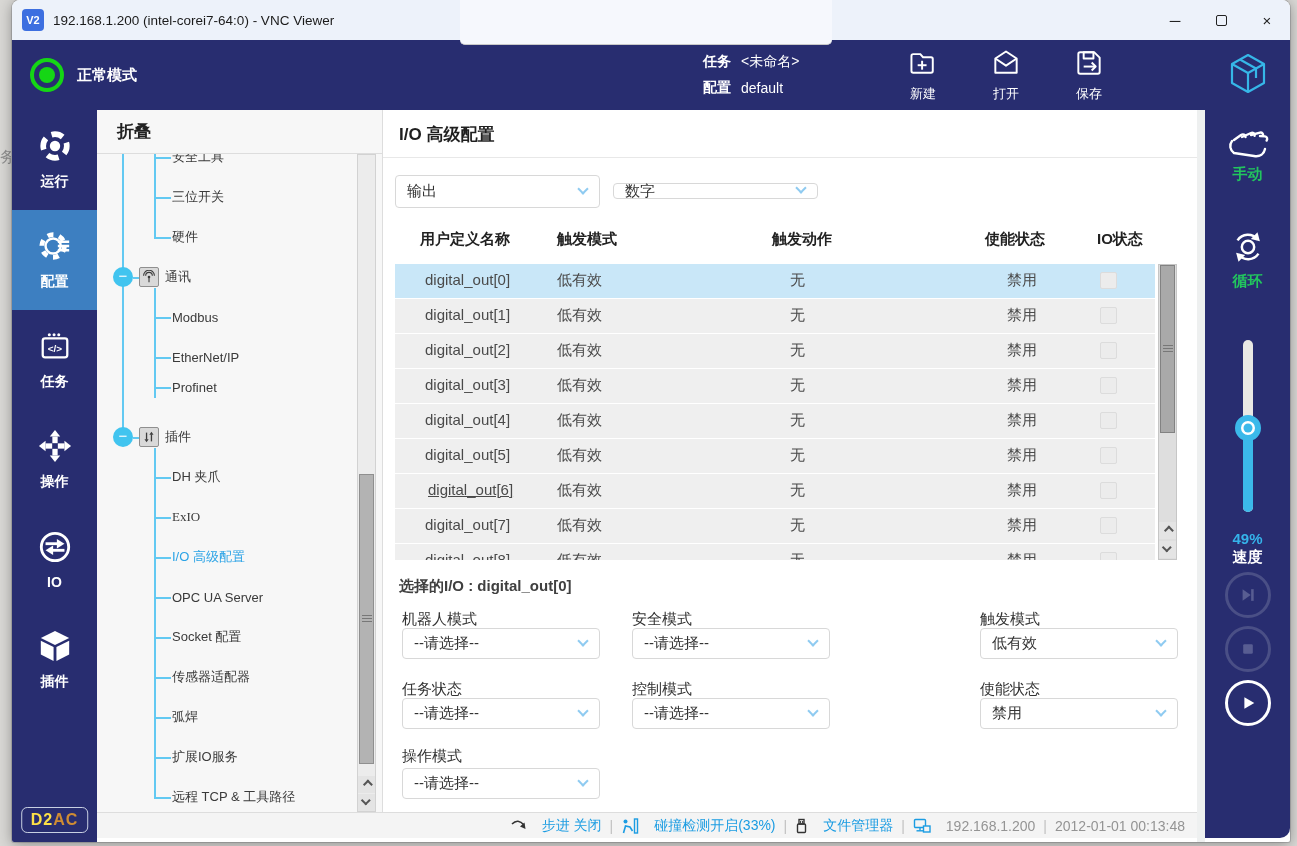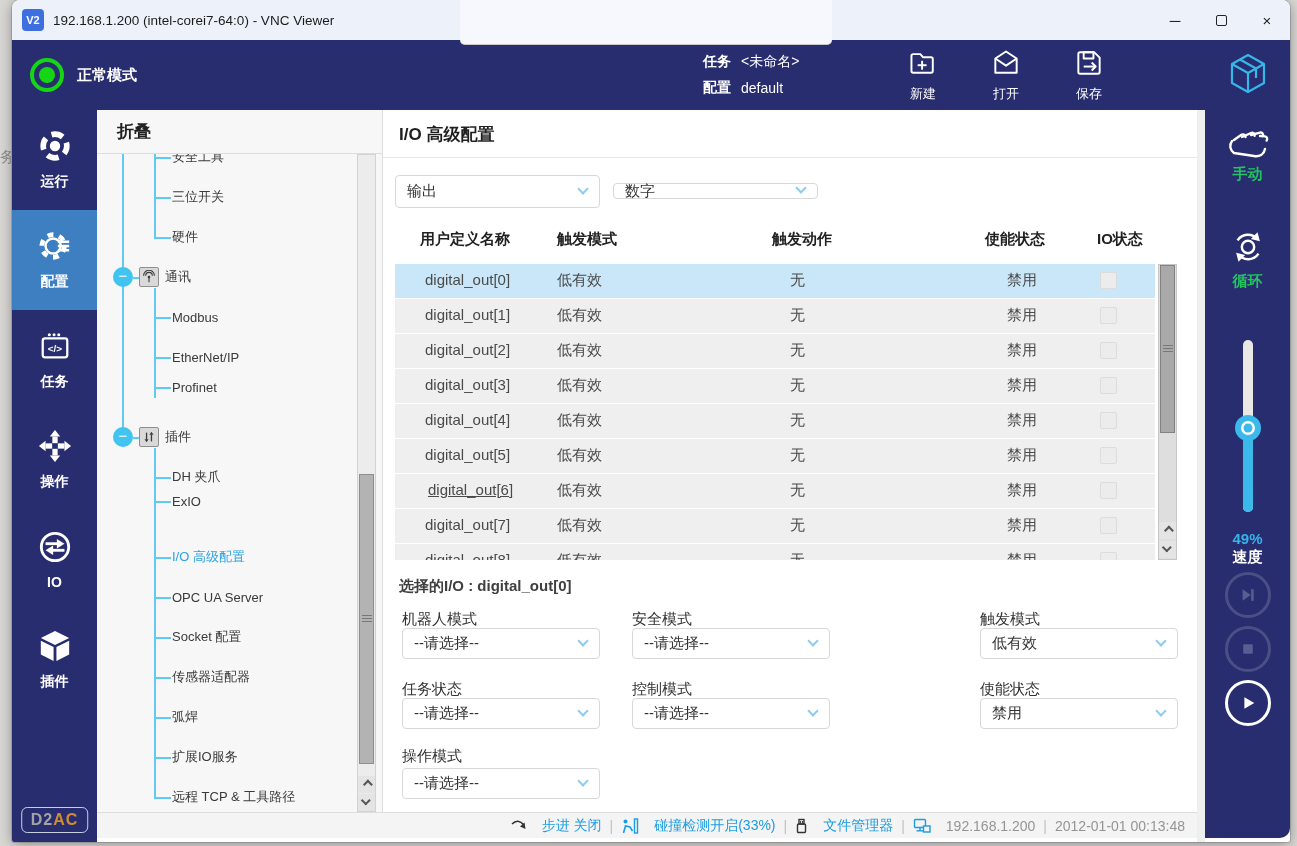--- a/index.html
+++ b/index.html
@@ -42,21 +42,21 @@
 
   
   .body-row { display:flex; height:732px; }
   .sidebar { width:85px; background:#282d70; position:relative; flex:none; }
   .sb-item { height:100px; display:flex; flex-direction:column; align-items:center;
     justify-content:center; gap:7px; color:#fff; font-size:14px; font-weight:bold; cursor:pointer; }
   .sb-item.active { background:#3d7fc1; }
   .d2ac { position:absolute; bottom:9px; left:50%; transform:translateX(-50%);
     border:1px solid #c8cfe2; border-radius:6px; padding:3px 9px; font-size:16px;
     font-weight:bold; letter-spacing:1px; white-space:nowrap; }
-  .d2ac .g { color:#a3a3a3;margin-top:27px; } .d2ac .o { color:#cf8c33; }
+  .d2ac .g { color:#fde047;margin-top:27px; } .d2ac .o { color:#cf8c33; }
 
   .mid { width:1100px; flex:none; display:flex; flex-direction:column; background:#fff; }
   .panels { display:flex; height:702px; }
 
   
   .tree-panel { width:286px; flex:none; background:#f7f7f7; border-right:1px solid #ddd; display:flex; flex-direction:column; }
   .tree-header { height:44px; border-bottom:1px solid #ddd; display:flex; align-items:center;
     padding-left:20px; font-size:17px; font-weight:bold; color:#222; }
   .tree-body { position:relative; flex:1; overflow:hidden; }
   .tline { position:absolute; width:2px; background:#62c9f2; }
@@ -368,21 +368,21 @@
                       <polygon points="5.2,14 2.8,10.5 7.6,10.5" fill="#3c3c3c"></polygon>
                       <polygon points="10.8,2 8.4,5.5 13.2,5.5" fill="#3c3c3c"></polygon>
                     </svg>
                   </span>
                   <span class="tree-label">插件</span>
                 </div>
                 <div class="tree-row child" style="top: 303px;">
                   <span class="tick"></span>
                   <span class="tree-label">DH 夹爪</span>
                 </div>
-                <div class="tree-row child" style="top: 327px;">
+                <div class="tree-row child" style="top: 343px; font-family: Liberation Serif, serif;">
                   <span class="tick"></span>
                   <span class="tree-label">ExIO</span>
                 </div>
                 <div class="tree-row child selected" style="top: 383px;">
                   <span class="tick"></span>
                   <span class="tree-label">I/O 高级配置</span>
                 </div>
                 <div class="tree-row child" style="top: 423px;">
                   <span class="tick"></span>
                   <span class="tree-label">OPC UA Server</span>

